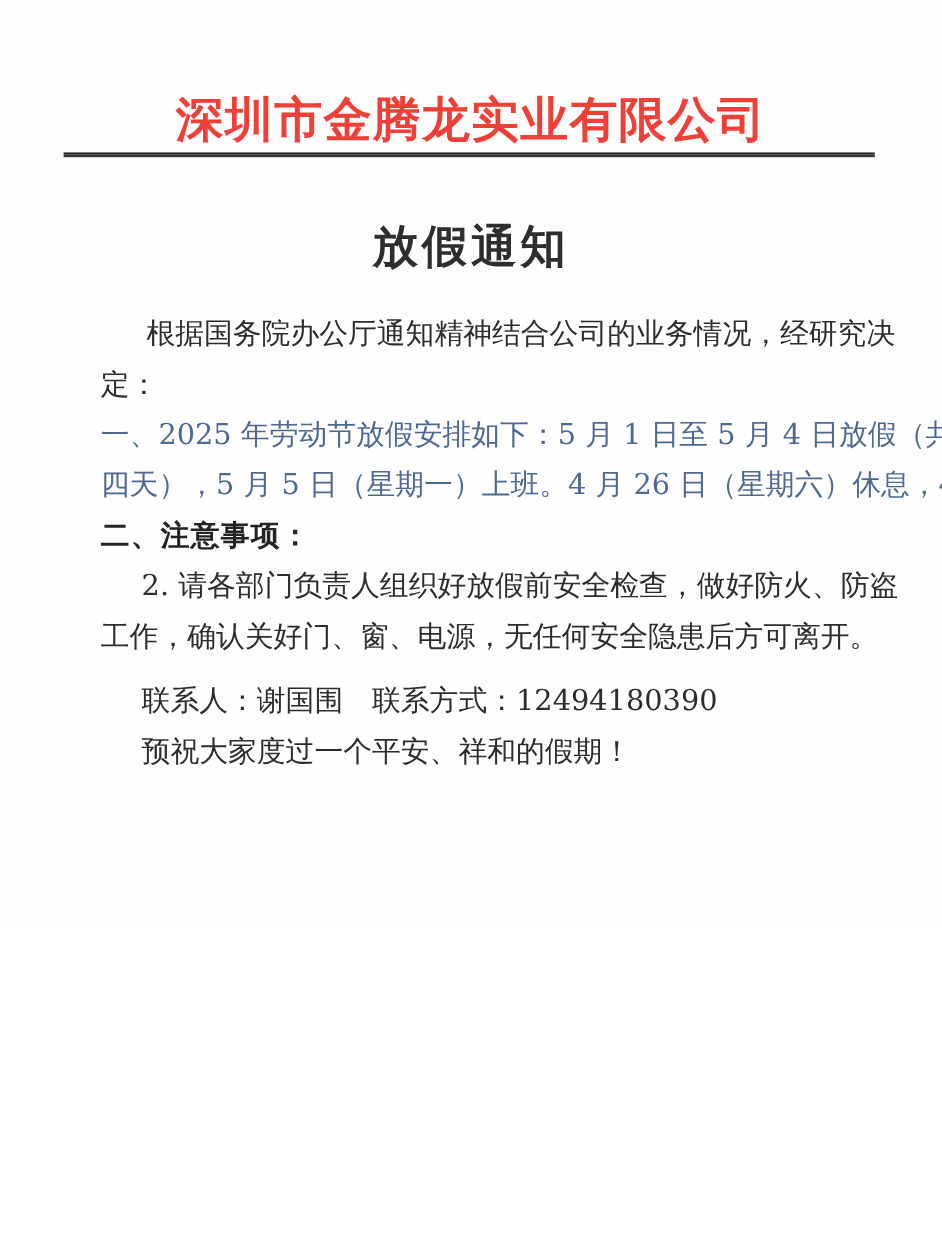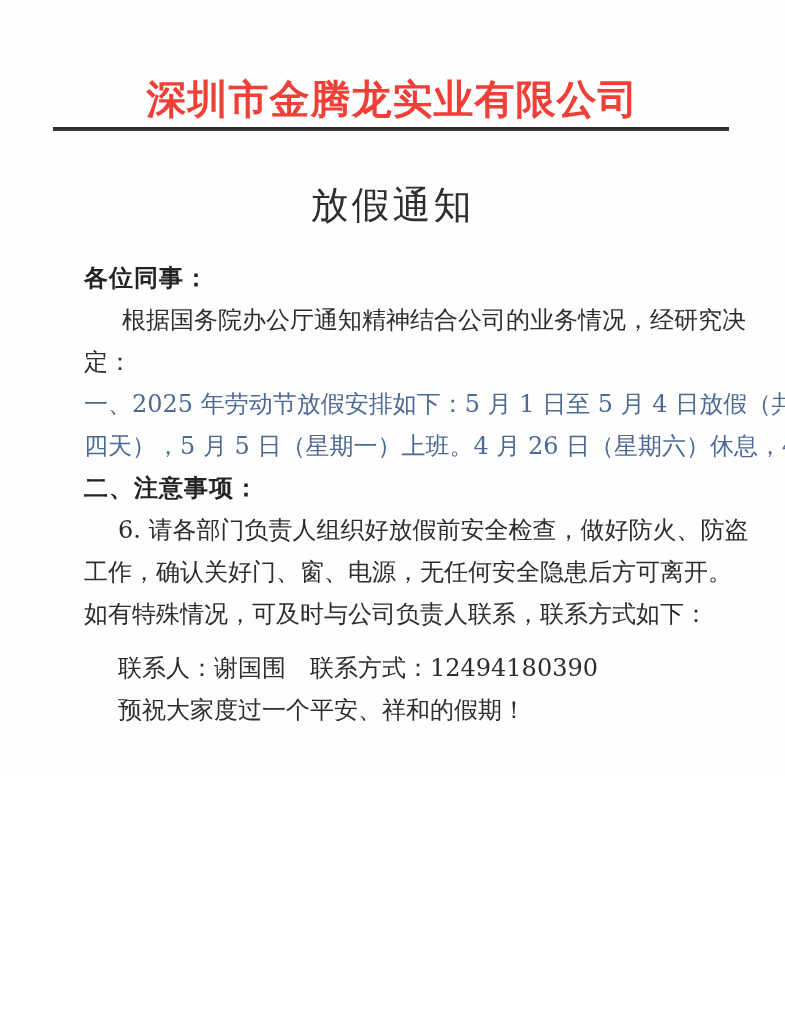--- a/index.html
+++ b/index.html
@@ -34,21 +34,21 @@
     top: 127px; left: 53px;
     width: 676px; height: 4px;
     border-top: 2px solid #2b2b2b;
     border-bottom: 2px solid #3a3a3a;
   }
   .doc-title {
     position: absolute;
     top: 180px; left: 0; right: 0;
     text-align: center;
     font-size: 38px;
-    font-weight: 400;
+    font-weight: 700;
     color: #2e2e2e;
     letter-spacing: 3px;
   }
   .body-text {
     position: absolute;
     top: 257px; left: 84px;
     width: 640px;
     font-size: 24px;
   }
   .line {
@@ -98,29 +98,27 @@
 
 <div class="page">
 
   <div class="company-name">深圳市金腾龙实业有限公司</div>
 
   <div class="header-divider"></div>
 
   <div class="doc-title">放假通知</div>
 
   <div class="body-text">
-    <div class="line l-bold">各位同事：</div>
     <div class="line ind-38">根据国务院办公厅通知精神结合公司的业务情况，经研究决</div>
     <div class="line">定：</div>
     <div class="line l-blue">一、2025 年劳动节放假安排如下：5 月 1 日至 5 月 4 日放假（共</div>
     <div class="line l-blue">四天），5 月 5 日（星期一）上班。4 月 26 日（星期六）休息，4</div>
     <div class="line l-bold">二、注意事项：</div>
-    <div class="line ind-34">6. 请各部门负责人组织好放假前安全检查，做好防火、防盗</div>
+    <div class="line ind-34">2. 请各部门负责人组织好放假前安全检查，做好防火、防盗</div>
     <div class="line">工作，确认关好门、窗、电源，无任何安全隐患后方可离开。</div>
-    <div class="line">如有特殊情况，可及时与公司负责人联系，联系方式如下：</div>
     <div class="line ind-34 gap-12">联系人：谢国围　联系方式：12494180390</div>
     <div class="line ind-34">预祝大家度过一个平安、祥和的假期！</div>
   </div>
 
   <div class="signature-department">人事行政部</div>
   <div class="signature-date">2025 年 4 月 21 日</div>
 
   <svg class="seal" width="204" height="152" viewBox="0 0 204 152">
     <g transform="rotate(-10 102 77)">
       <ellipse class="ring" cx="102" cy="77" rx="87" ry="55" fill="none" stroke-width="3.5"></ellipse>

